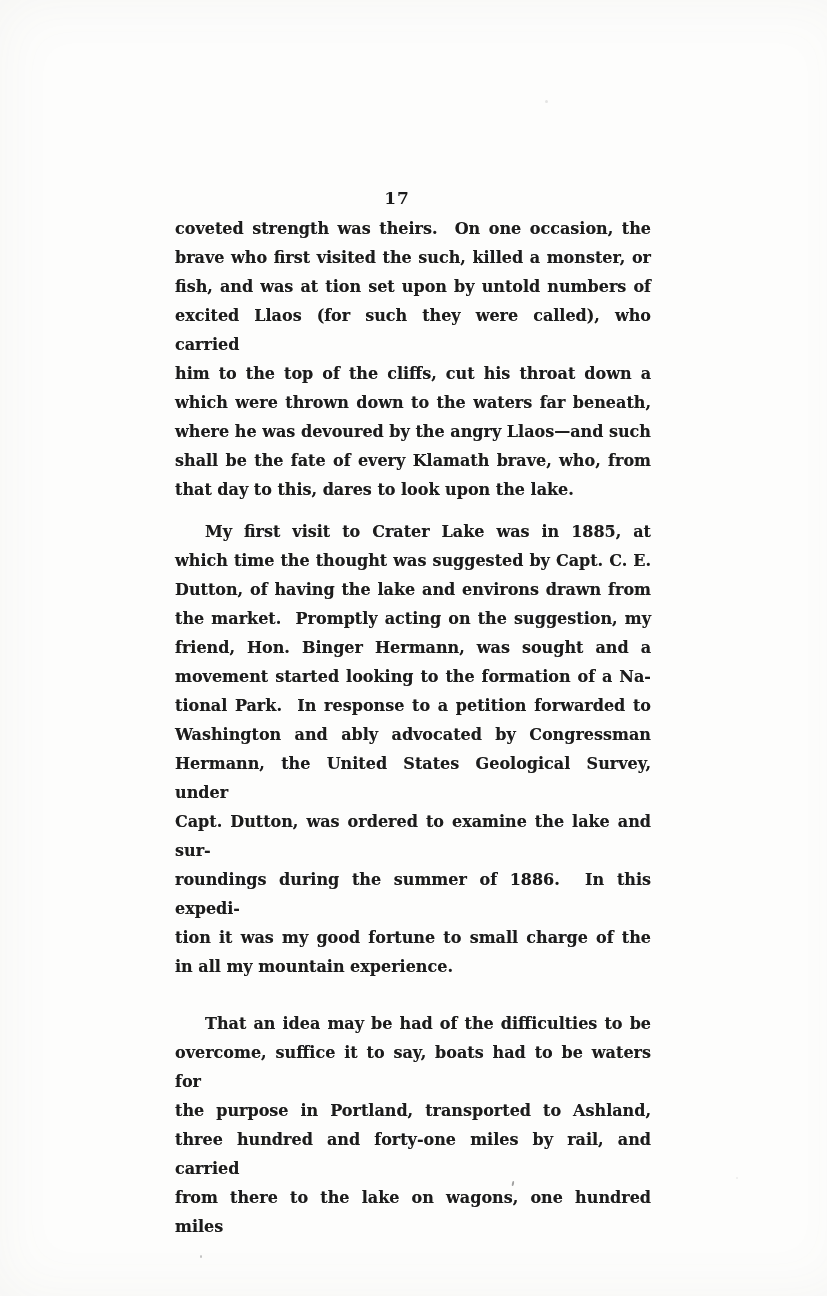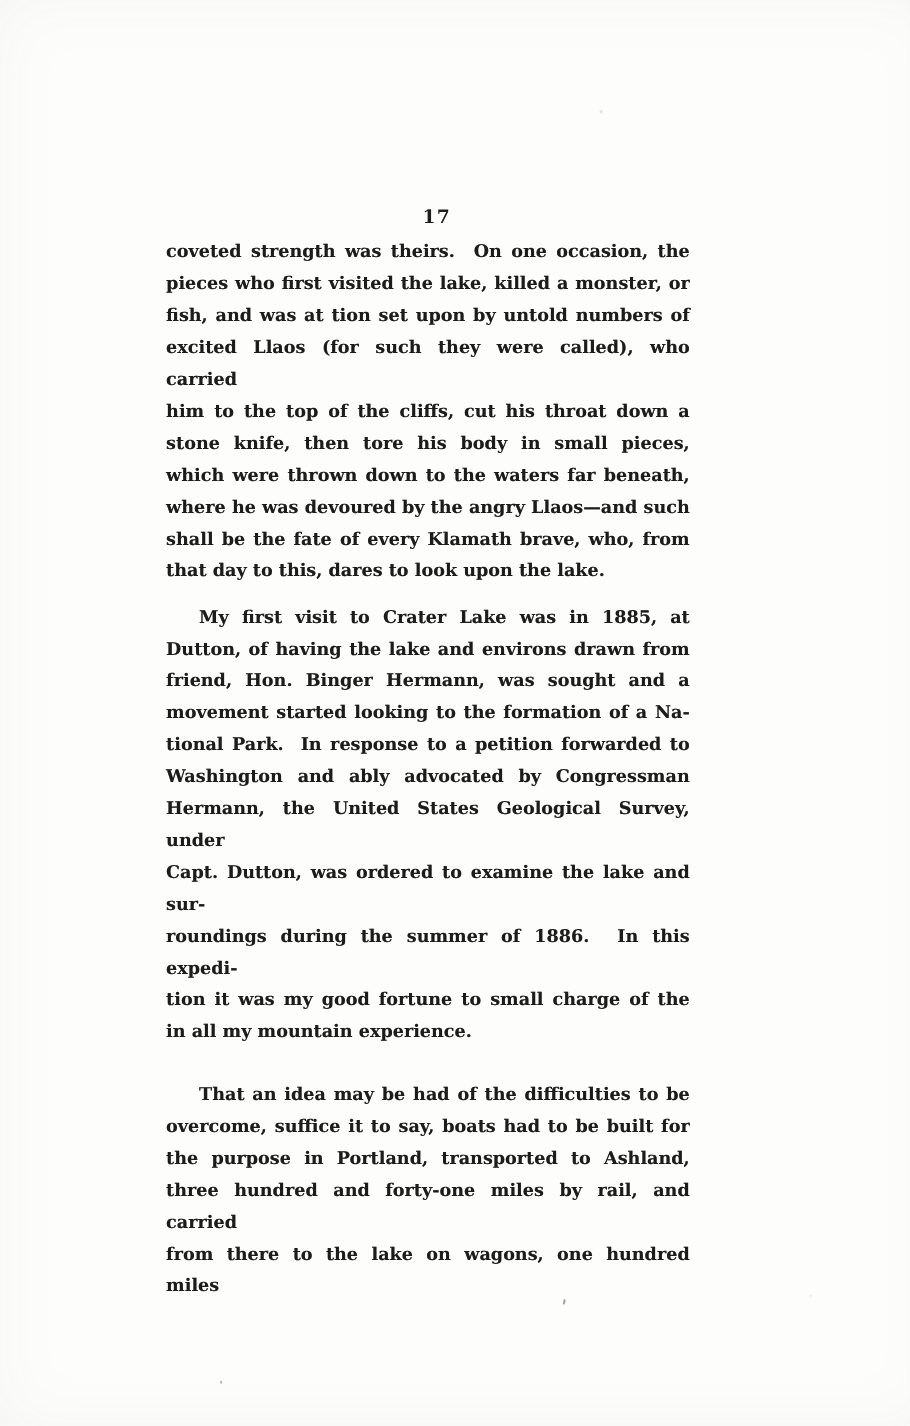--- a/index.html
+++ b/index.html
@@ -30,21 +30,21 @@
     left: 167px;
     width: 460px;
     text-align: center;
     font-size: 17px;
     font-weight: 700;
     letter-spacing: 1px;
   }
   .text-block {
     position: absolute;
     top: 214px;
-    left: 151px;
+    left: 175px;
     width: 476px;
     font-size: 16px;
     font-weight: 700;
     line-height: 29px;
     text-shadow: 0 0 0.4px rgba(20,20,20,0.45);
   }
   .paragraph { margin: 0 0 13px 0; }
   .paragraph:last-child { margin-bottom: 0; margin-top: 28px; }
   .text-line {
     text-align: justify;
@@ -68,46 +68,47 @@
 </style>
 </head>
 <body>
 
 <div class="page">
   <div class="page-number">17</div>
 
   <div class="text-block">
       <div class="paragraph">
         <div class="text-line">coveted strength was theirs.&nbsp; On one occasion, the</div>
-        <div class="text-line">pieces who first visited the lake, killed a monster, or</div>
+        <div class="text-line">brave who first visited the such, killed a monster, or</div>
         <div class="text-line">fish, and was at tion set upon by untold numbers of</div>
         <div class="text-line">excited Llaos (for such they were called), who carried</div>
         <div class="text-line">him to the top of the cliffs, cut his throat down a</div>
-        <div class="text-line">stone knife, then tore his body in small pieces,</div>
         <div class="text-line">which were thrown down to the waters far beneath,</div>
         <div class="text-line">where he was devoured by the angry Llaos—and such</div>
         <div class="text-line">shall be the fate of every Klamath brave, who, from</div>
         <div class="text-line last-left">that day to this, dares to look upon the lake.</div>
       </div>
       <div class="paragraph">
         <div class="text-line indent">My first visit to Crater Lake was in 1885, at</div>
+        <div class="text-line">which time the thought was suggested by Capt. C. E.</div>
         <div class="text-line">Dutton, of having the lake and environs drawn from</div>
+        <div class="text-line">the market.&nbsp; Promptly acting on the suggestion, my</div>
         <div class="text-line">friend, Hon. Binger Hermann, was sought and a</div>
         <div class="text-line">movement started looking to the formation of a Na-</div>
         <div class="text-line">tional Park.&nbsp; In response to a petition forwarded to</div>
         <div class="text-line">Washington and ably advocated by Congressman</div>
         <div class="text-line">Hermann, the United States Geological Survey, under</div>
         <div class="text-line">Capt. Dutton, was ordered to examine the lake and sur-</div>
         <div class="text-line">roundings during the summer of 1886.&nbsp; In this expedi-</div>
         <div class="text-line">tion it was my good fortune to small charge of the</div>
         <div class="text-line last-left">in all my mountain experience.</div>
       </div>
       <div class="paragraph">
         <div class="text-line indent">That an idea may be had of the difficulties to be</div>
-        <div class="text-line">overcome, suffice it to say, boats had to be built for</div>
+        <div class="text-line">overcome, suffice it to say, boats had to be waters for</div>
         <div class="text-line">the purpose in Portland, transported to Ashland,</div>
         <div class="text-line">three hundred and forty-one miles by rail, and carried</div>
         <div class="text-line">from there to the lake on wagons, one hundred miles</div>
       </div>
     </div>
 
   <span class="speck speck-1"></span>
   <span class="speck speck-2"></span>
   <span class="speck speck-3"></span>
   <span class="speck speck-4"></span>

